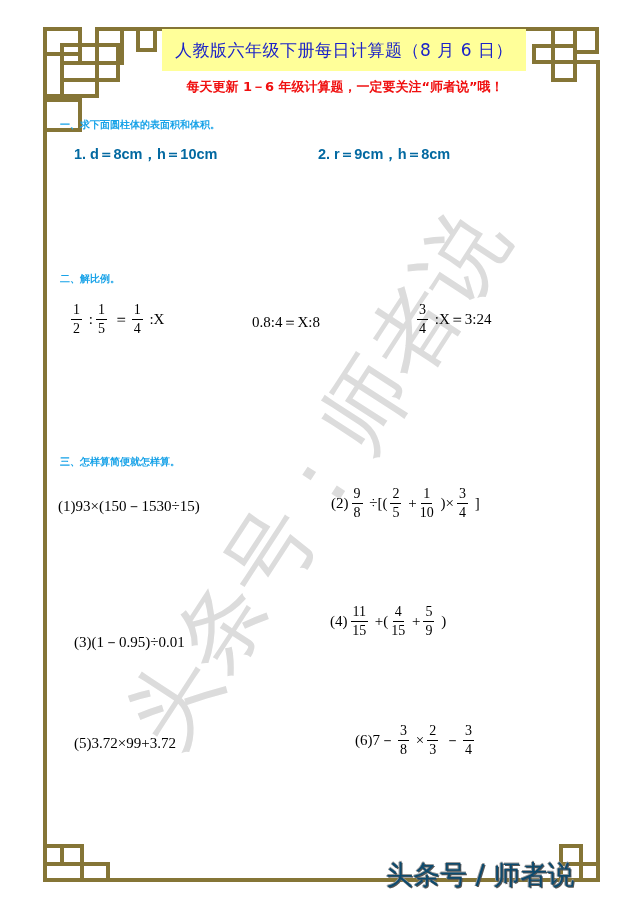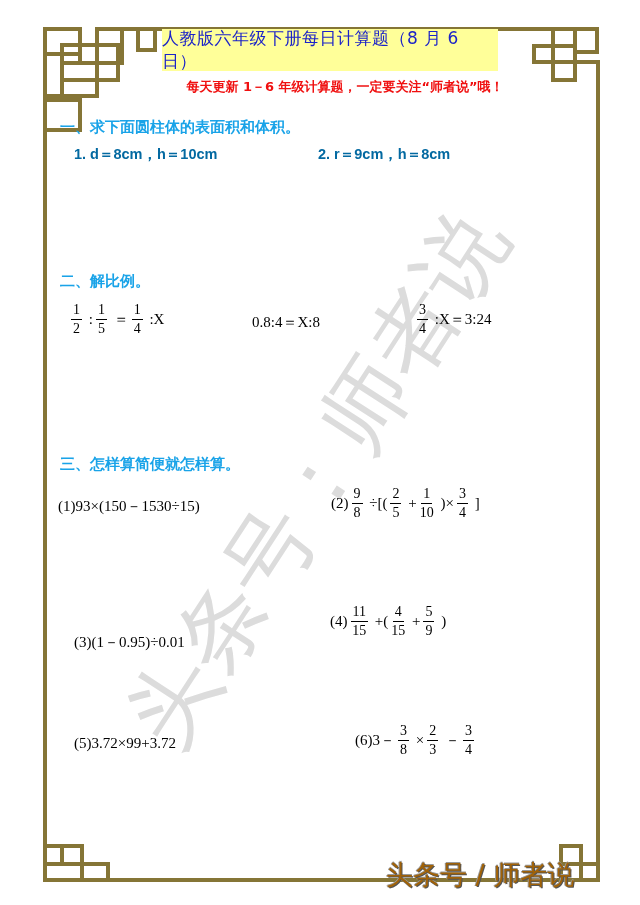--- a/index.html
+++ b/index.html
@@ -1,34 +1,34 @@
 <!DOCTYPE html>
 <html><head>
 <meta charset="utf-8">
 <style>
   html, body { margin:0; padding:0; }
   body { width:640px; height:905px; background:#ffffff; position:relative; overflow:hidden;
          font-family:"DejaVu Sans","Liberation Sans",sans-serif; }
   .frame { position:absolute; left:0; top:0; width:640px; height:905px; }
-  .title-box { position:absolute; left:162px; top:29px; width:336px; height:42px; background:#FFFF99;
+  .title-box { position:absolute; left:162px; top:29px; width:364px; height:42px; background:#FFFF99;
                display:flex; align-items:center; justify-content:center; }
   .title { color:#1C23C8; font-size:17px; font-weight:normal; letter-spacing:0.5px; }
   .subtitle { position:absolute; left:155px; top:78px; width:380px; text-align:center; color:#F01010;
               font-size:13px; font-weight:bold; }
-  .heading { position:absolute; left:60px; color:#19A3E8; font-size:15px; font-weight:bold; }
+  .heading { position:absolute; left:60px; color:#19A3E8; font-size:10px; font-weight:bold; }
   .txt { position:absolute; color:#0369a1; font-size:14px; }
   .bold { font-weight:bold; font-family:"Liberation Sans",sans-serif; font-size:14.5px; }
   .row { position:absolute; display:flex; align-items:center; font-family:"Liberation Serif","DejaVu Serif",serif;
          font-size:15px; color:#000; white-space:pre; }
   .frac { display:inline-flex; flex-direction:column; align-items:center; margin:0 3px; line-height:1; font-size:14px; }
   .frac .n { padding:0 2px 2px 2px; border-bottom:1px solid #000; }
   .frac .d { padding-top:2px; }
   .watermark { position:absolute; color:#dcdcdc; font-family:"DejaVu Sans",sans-serif; font-size:88px;
                transform-origin:left top; white-space:nowrap; pointer-events:none; }
-  .footer-wm { position:absolute; left:386px; top:857px; font-size:27px; color:#a16207;
+  .footer-wm { position:absolute; left:386px; top:857px; font-size:27px; color:#0c4a6e;
                text-shadow:1px 1px 0 #555, -1px 0 0 #999, 0 -1px 0 #999; font-family:"DejaVu Sans",sans-serif; }
 </style>
 </head>
 <body>
 
 <svg class="frame" viewBox="0 0 640 905" width="640" height="905">
   <g fill="none" stroke="#857536" stroke-width="4" stroke-linejoin="miter">
 
     <line x1="45" y1="100" x2="45" y2="845"></line>
     <line x1="598" y1="60" x2="598" y2="880"></line>
@@ -126,21 +126,21 @@
   <span> +</span>
   <span class="frac"><span class="n">5</span><span class="d">9</span></span>
   <span> )</span>
 </div>
 
 <div class="row" style="left:74px; top:735px;">
   <span>(5)3.72×99+3.72</span>
 </div>
 
 <div class="row" style="left:355px; top:724px;">
-  <span>(6)3－</span>
+  <span>(6)7－</span>
   <span class="frac"><span class="n">3</span><span class="d">8</span></span>
   <span> ×</span>
   <span class="frac"><span class="n">2</span><span class="d">3</span></span>
   <span> －</span>
   <span class="frac"><span class="n">3</span><span class="d">4</span></span>
 </div>
 
 <div class="footer-wm">头条号 / 师者说</div>
 
 </body></html>

